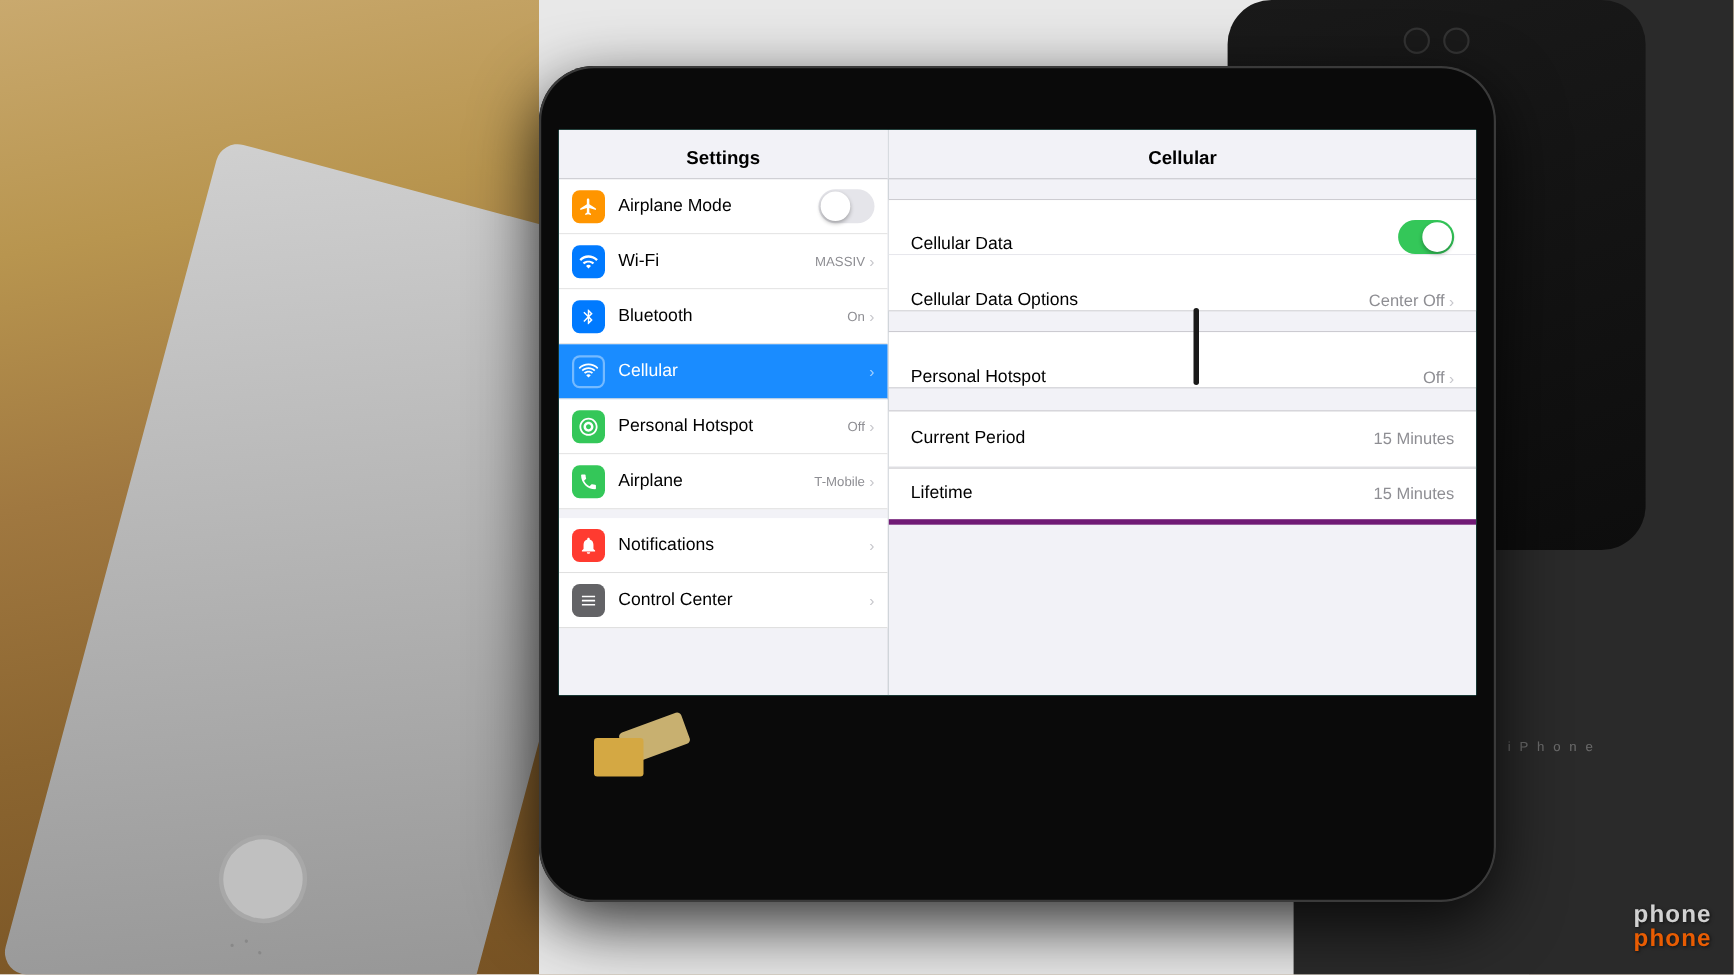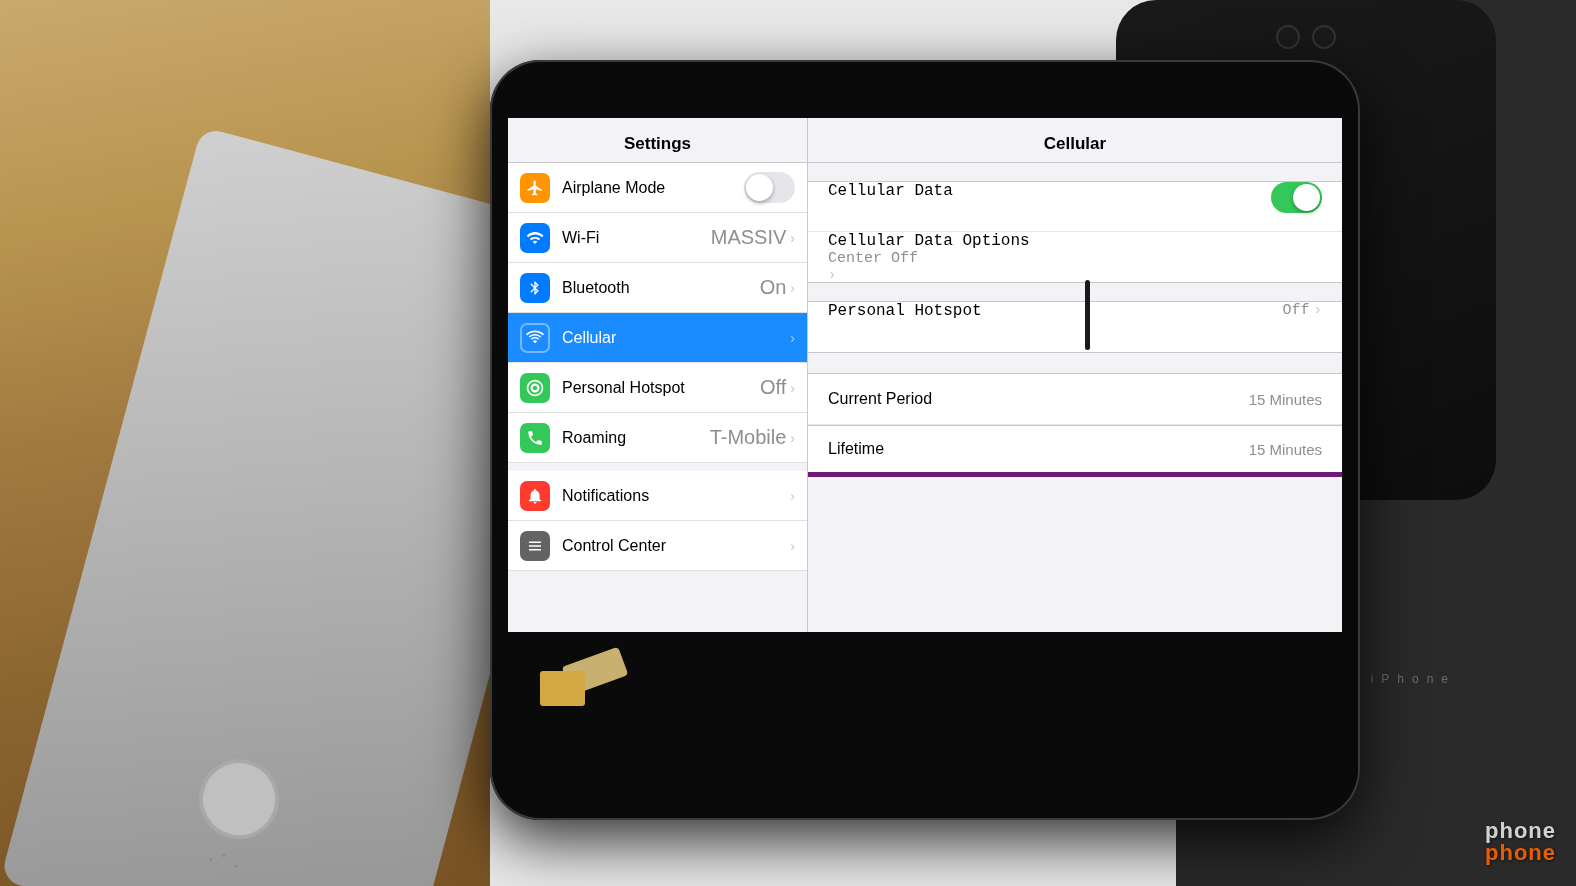--- a/index.html
+++ b/index.html
@@ -166,21 +166,21 @@
     .icon-notifications { background: #ff3b30; }
     .icon-control { background: #636366; }
 
     .item-label {
       flex: 1;
       font-size: 16px;
       color: #000;
     }
 
     .item-value {
-      font-size: 20px;
+      font-size: 12px;
       color: #8e8e93;
       margin-right: 4px;
     }
 
     .chevron {
       color: #c7c7cc;
       font-size: 14px;
     }
 
     
@@ -229,26 +229,25 @@
 
     .cellular-section {
       background: #fff;
       margin-top: 20px;
       border-top: 1px solid #c8c7cc;
       border-bottom: 1px solid #c8c7cc;
     }
 
     .cellular-row {
       display: flex;
-      align-items: flex-start;
+      align-items: flex-end;
       padding: 0 20px;
       height: 50px;
       border-bottom: 1px solid #e5e5ea;
       background: #fff;
-      font-family: Liberation Mono, monospace;
     }
 
     .cellular-row:last-child {
       border-bottom: none;
     }
 
     .cellular-row-label {
       flex: 1;
       font-size: 16px;
       color: #000;
@@ -469,21 +468,21 @@
         <span class="item-value">Off</span>
         <span class="chevron">›</span>
       </div>
 
       <div class="settings-item">
         <div class="settings-icon icon-carrier">
           <svg width="18" height="18" viewBox="0 0 24 24" fill="white">
             <path d="M6.62 10.79c1.44 2.83 3.76 5.14 6.59 6.59l2.2-2.2c.27-.27.67-.36 1.02-.24 1.12.37 2.33.57 3.57.57.55 0 1 .45 1 1V20c0 .55-.45 1-1 1-9.39 0-17-7.61-17-17 0-.55.45-1 1-1h3.5c.55 0 1 .45 1 1 0 1.25.2 2.45.57 3.57.11.35.03.74-.25 1.02l-2.2 2.2z"></path>
           </svg>
         </div>
-        <span class="item-label">Roaming</span>
+        <span class="item-label">Airplane</span>
         <span class="item-value">T-Mobile</span>
         <span class="chevron">›</span>
       </div>
 
       <div class="divider-section"></div>
 
       <div class="settings-item">
         <div class="settings-icon icon-notifications">
           <svg width="18" height="18" viewBox="0 0 24 24" fill="white">
             <path d="M12 22c1.1 0 2-.9 2-2h-4c0 1.1.9 2 2 2zm6-6V11c0-3.07-1.64-5.64-4.5-6.32V4c0-.83-.67-1.5-1.5-1.5s-1.5.67-1.5 1.5v.68C7.63 5.36 6 7.92 6 11v5l-2 2v1h16v-1l-2-2z"></path>
@@ -513,21 +512,21 @@
 
     <div class="cellular-section" style="margin-top:18px;">
 
       <div class="cellular-row">
         <span class="cellular-row-label">Cellular Data</span>
         <div class="toggle-on">
           <div class="toggle-knob"></div>
         </div>
       </div>
 
-      <div class="cellular-row" style="border-bottom:none;flex-direction:column;">
+      <div class="cellular-row" style="border-bottom:none;">
         <span class="cellular-row-label">Cellular Data Options</span>
         <span class="cellular-row-value">Center Off</span>
         <span class="chevron">›</span>
       </div>
     </div>
 
     <div class="cellular-section" style="margin-top:18px;">
       <div class="cellular-row" style="border-bottom:none;">
         <span class="cellular-row-label">Personal Hotspot</span>
         <span class="cellular-row-value">Off</span>

